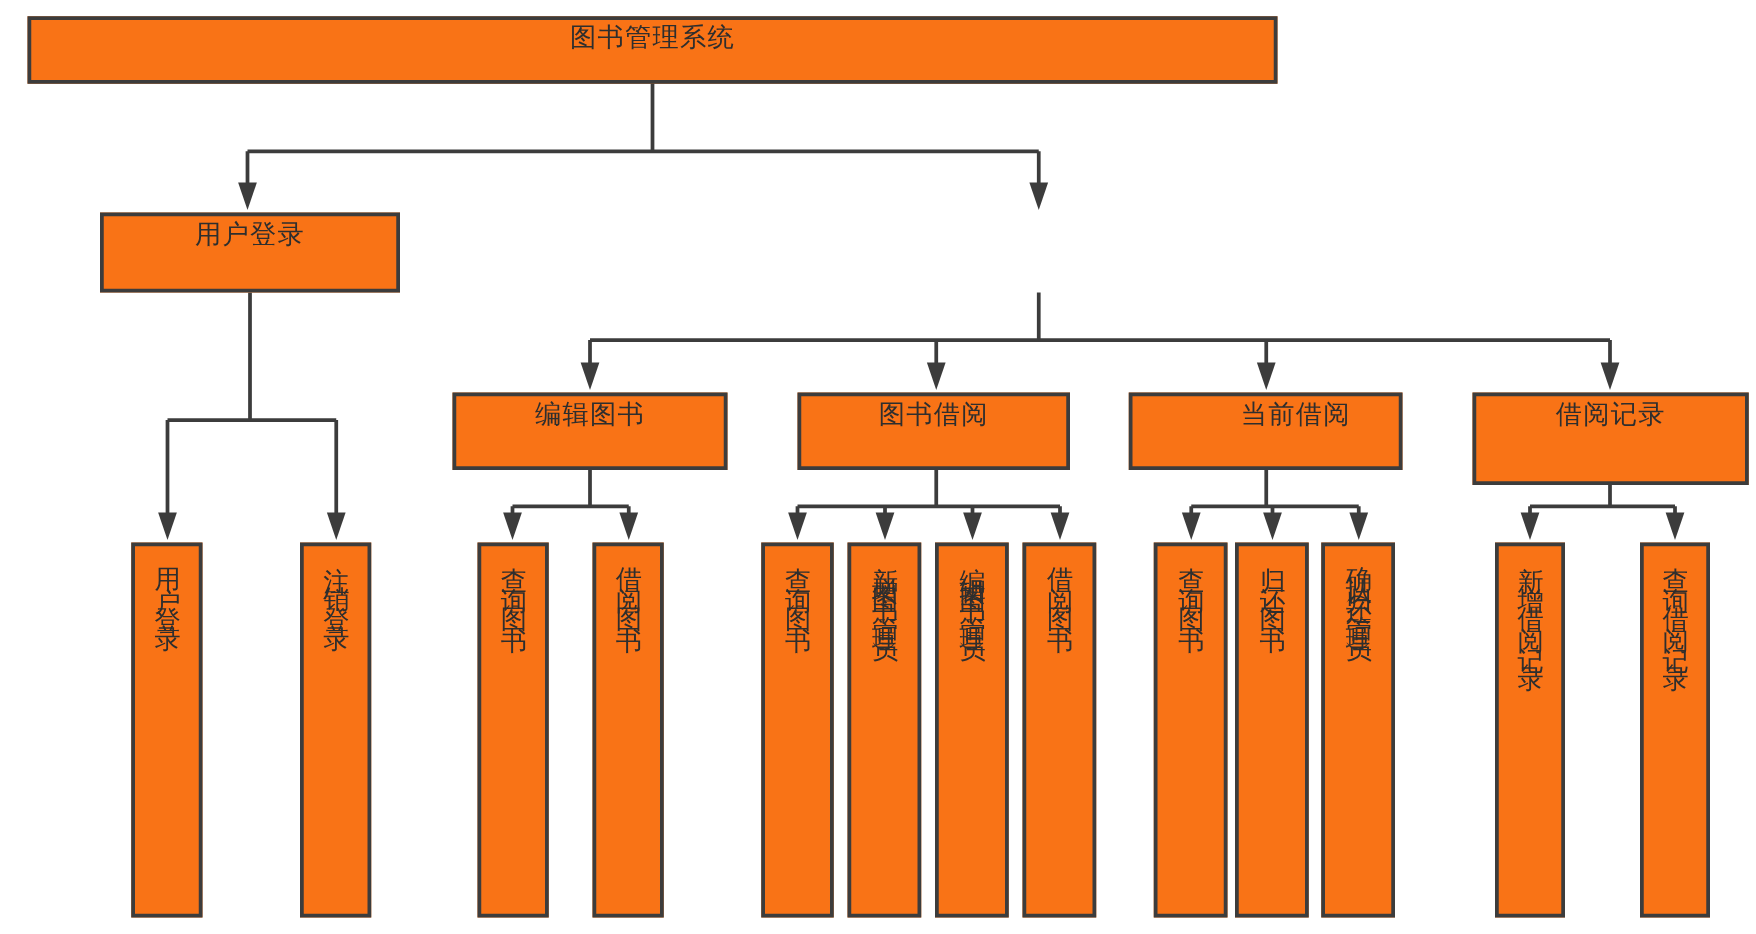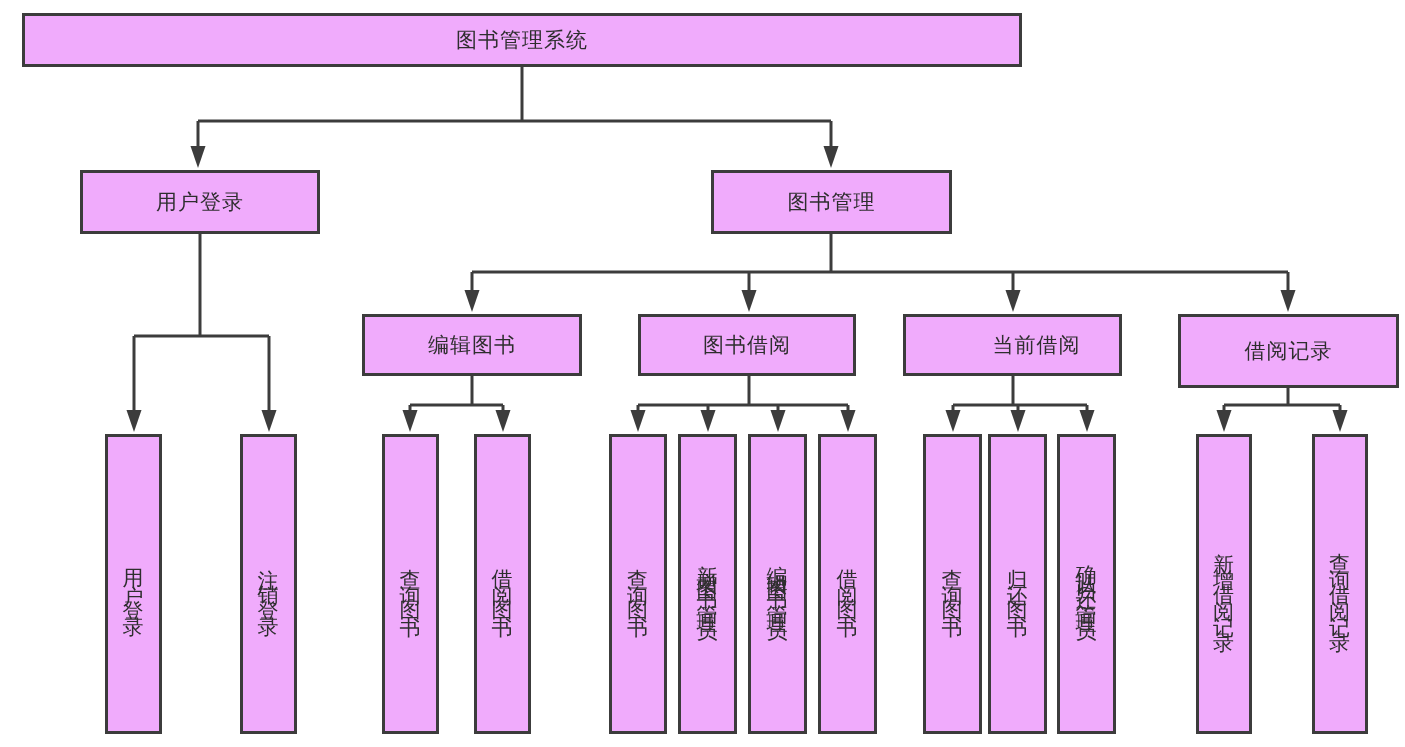--- a/index.html
+++ b/index.html
@@ -19,25 +19,24 @@
     position: absolute;
     left: 0;
     top: 0;
     width: 1405px;
     height: 747px;
     z-index: 1;
   }
   .node {
     position: absolute;
     box-sizing: border-box;
-    background: #f0abfc;
+    background: #f97316;
     border: 3px solid var(--line, #3c3c3c);
     color: var(--text, #2e2e2e);
     display: flex;
-    align-items: center;
     justify-content: center;
     z-index: 2;
   }
   .node.hbox {
     font-size: 21px;
     letter-spacing: 1px;
   }
   .node.vbox {
     font-size: 21px;
   }
@@ -118,23 +117,20 @@
       <polygon points="1332.5,410 1347.5,410 1340,432" fill="#3c3c3c"></polygon>
     </svg>
 
   <div class="node hbox" style="left:22px; top:13px; width:1000px; height:54px;">
     <span>图书管理系统</span>
   </div>
 
   <div class="node hbox" style="left:80px; top:170px; width:240px; height:64px;">
     <span>用户登录</span>
   </div>
-  <div class="node hbox" style="left:711px; top:170px; width:241px; height:64px;">
-    <span>图书管理</span>
-  </div>
 
   <div class="node hbox" style="left:362px; top:314px; width:220px; height:62px;">
     <span>编辑图书</span>
   </div>
   <div class="node hbox" style="left:638px; top:314px; width:218px; height:62px;">
     <span>图书借阅</span>
   </div>
   <div class="node hbox" style="left:903px; top:314px; width:219px; height:62px;padding-left:48px;">
     <span>当前借阅</span>
   </div>

